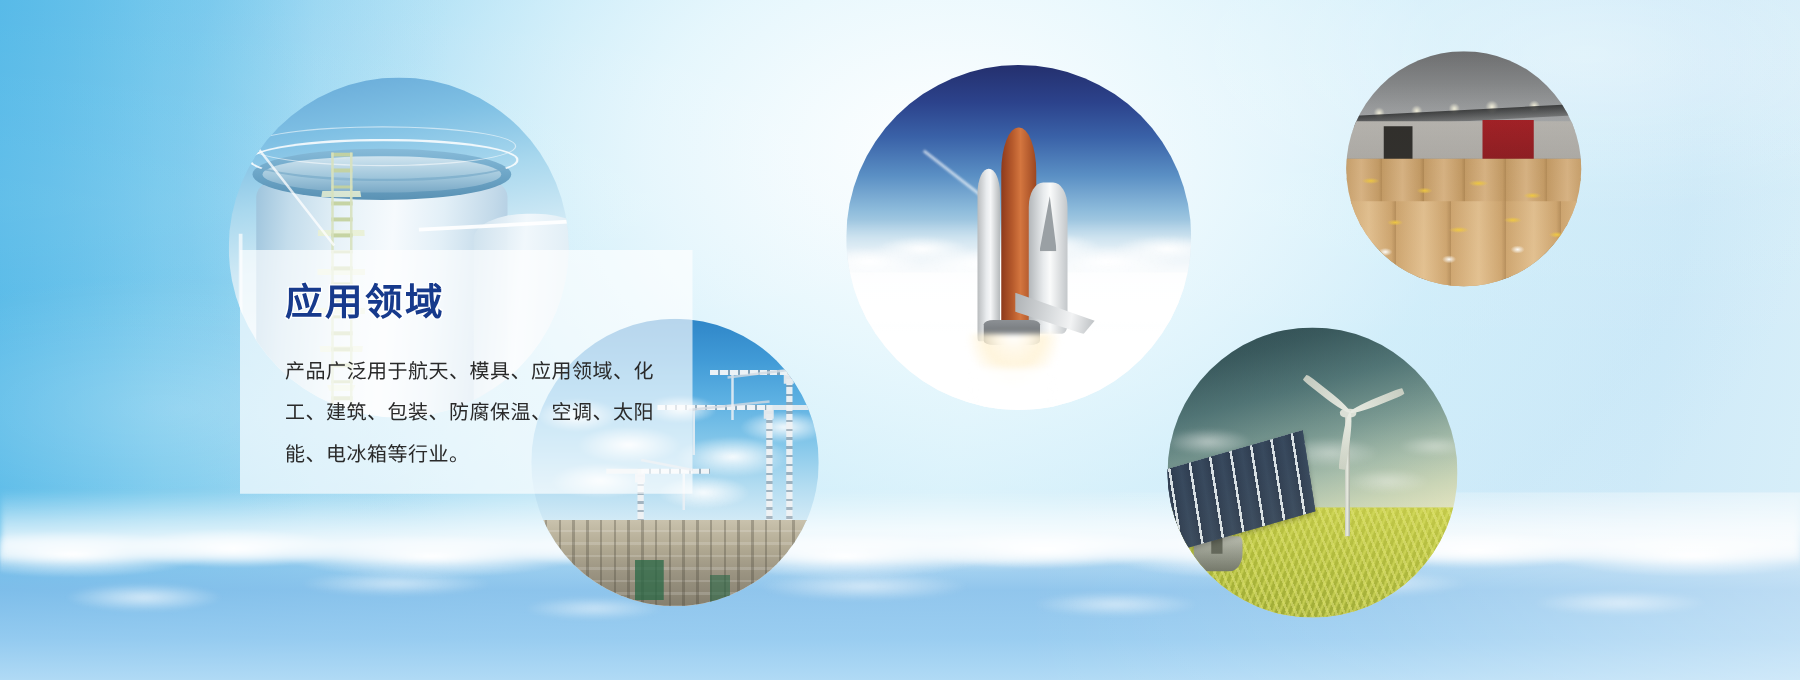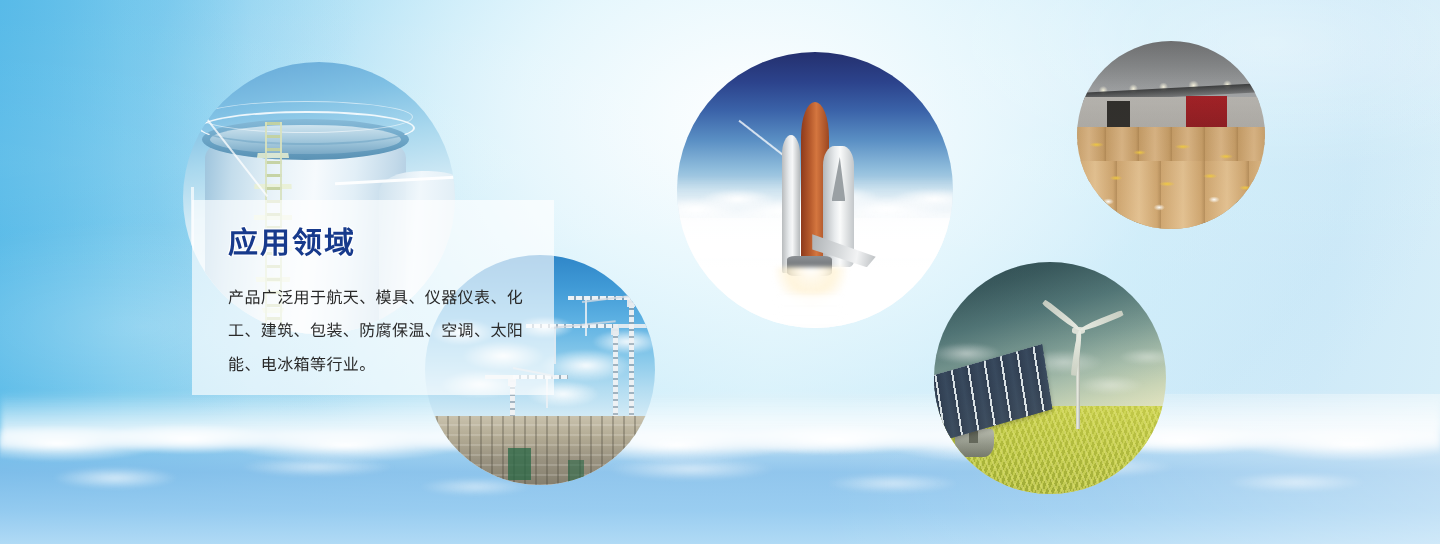--- a/index.html
+++ b/index.html
@@ -722,16 +722,16 @@
       <div class="en-blade en-b3"></div>
       <div class="en-panel-base"></div>
       <div class="en-panel-pole"></div>
       <div class="en-panel"></div>
       <div class="en-warm"></div>
     </div>
   </div>
 
   <div class="panel">
     <h2 class="panel-title">应用领域</h2>
-    <p class="panel-desc">产品广泛用于航天、模具、仪器仪表、化工、建筑、包装、防腐保温、空调、太阳能、电冰箱等行业。</p>
+    <p class="panel-desc">产品广泛用于航天、模具、应用领域、化工、建筑、包装、防腐保温、空调、太阳能、电冰箱等行业。</p>
   </div>
 
 </div>
 
 </body></html>

